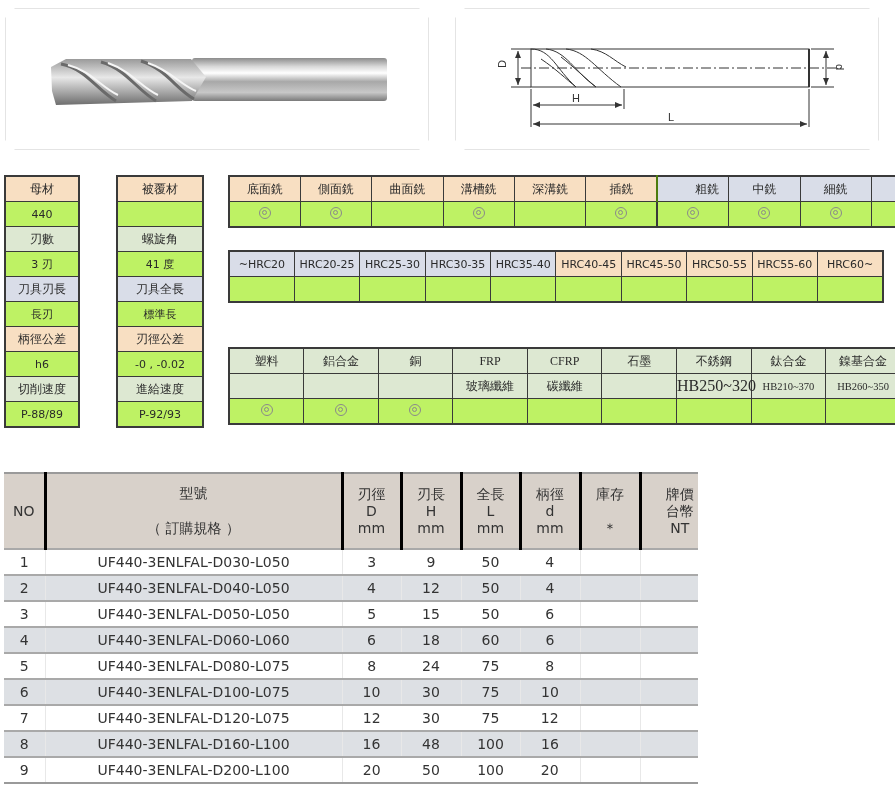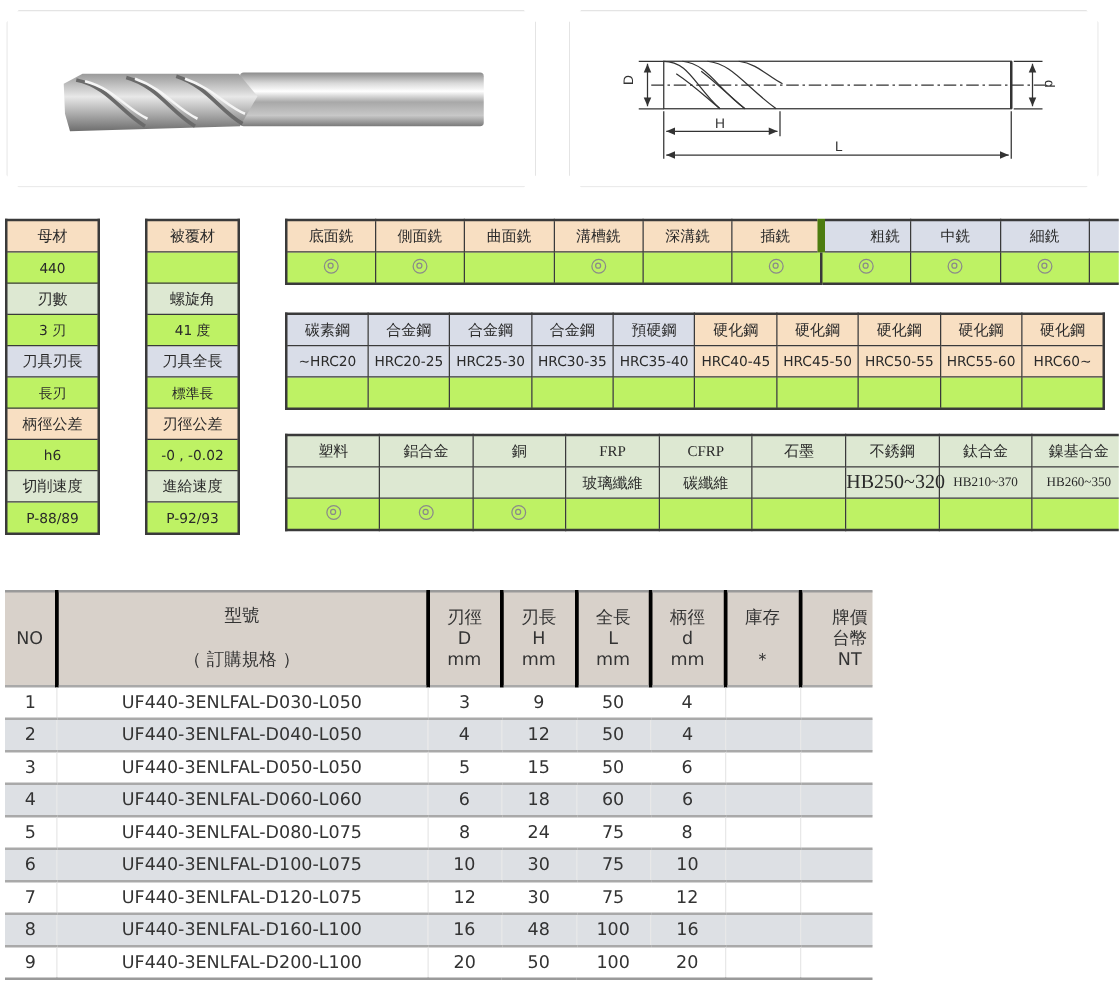--- a/index.html
+++ b/index.html
@@ -132,21 +132,21 @@
       </tr>
   <tr>
         <td class="h bg-gr">切削速度</td>
       </tr>
   <tr>
         <td class="bg-wh">P-88/89</td>
       </tr>
 </tbody>
   </table>
 
-<table class="spec" style="left:116px; top:175px; width:76px;">
+<table class="spec" style="left:116px; top:175px; width:88px;">
   <tbody>
       <tr>
         <td class="h bg-or">被覆材</td>
       </tr>
   <tr>
         <td class="bg-wh"></td>
       </tr>
   <tr>
         <td class="h bg-gr">螺旋角</td>
       </tr>
@@ -176,21 +176,21 @@
 
 <table class="spec" style="left:228px; top:175px; width:716px; table-layout:fixed;">
   <tbody>
       <tr>
     <td class="h bg-or">底面銑</td>
     <td class="h bg-or">側面銑</td>
     <td class="h bg-or">曲面銑</td>
     <td class="h bg-or">溝槽銑</td>
     <td class="h bg-or">深溝銑</td>
     <td class="h bg-or">插銑</td>
-    <td class="h bg-bl" style="border-left:6px solid #4d7c0f;padding-left:28px;">粗銑</td>
+    <td class="h bg-bl" style="border-left:2px solid #4d7c0f;padding-left:28px;">粗銑</td>
     <td class="h bg-bl">中銑</td>
     <td class="h bg-bl">細銑</td>
     <td class="h bg-bl">精銑</td>
   </tr>
   <tr>
     <td class="bg-wh"><span class="mark"></span></td>
     <td class="bg-wh"><span class="mark"></span></td>
     <td class="bg-wh"></td>
     <td class="bg-wh"><span class="mark"></span></td>
     <td class="bg-wh"></td>
@@ -198,32 +198,20 @@
     <td class="bg-wh" style="border-left:2px solid #3a3a3a;"><span class="mark"></span></td>
     <td class="bg-wh"><span class="mark"></span></td>
     <td class="bg-wh"><span class="mark"></span></td>
     <td class="bg-wh"><span class="mark"></span></td>
   </tr>
 </tbody>
   </table>
 
 <table class="spec" style="left:228px; top:250px; width:656px; table-layout:fixed;">
   <tbody>
-      <tr>
-    <td class="h bg-bl">碳素鋼</td>
-    <td class="h bg-bl">合金鋼</td>
-    <td class="h bg-bl">合金鋼</td>
-    <td class="h bg-bl">合金鋼</td>
-    <td class="h bg-bl">預硬鋼</td>
-    <td class="h bg-or">硬化鋼</td>
-    <td class="h bg-or">硬化鋼</td>
-    <td class="h bg-or">硬化鋼</td>
-    <td class="h bg-or">硬化鋼</td>
-    <td class="h bg-or">硬化鋼</td>
-  </tr>
   <tr>
     <td class="bg-bl">~HRC20</td>
     <td class="bg-bl">HRC20-25</td>
     <td class="bg-bl">HRC25-30</td>
     <td class="bg-bl">HRC30-35</td>
     <td class="bg-bl">HRC35-40</td>
     <td class="bg-or">HRC40-45</td>
     <td class="bg-or">HRC45-50</td>
     <td class="bg-or">HRC50-55</td>
     <td class="bg-or">HRC55-60</td>

